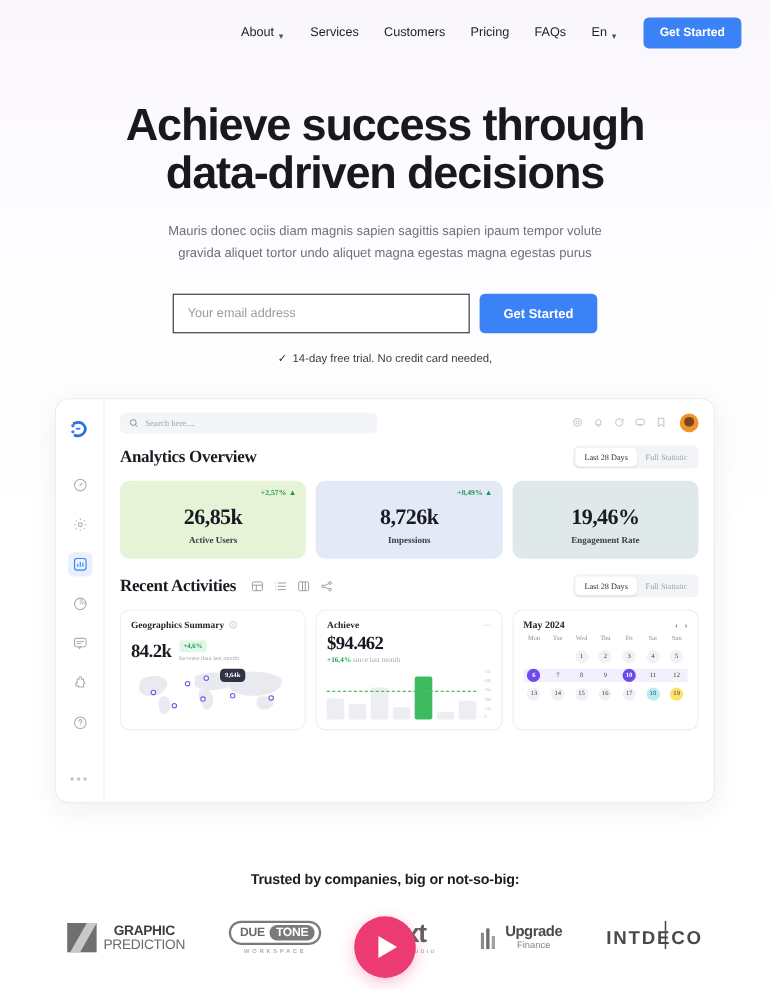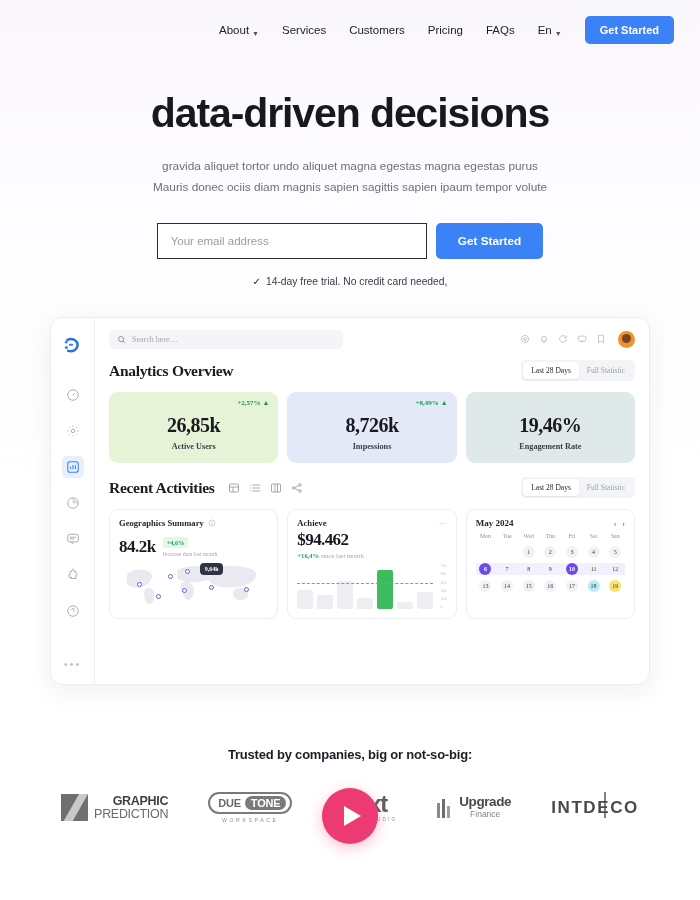--- a/index.html
+++ b/index.html
@@ -195,21 +195,21 @@
   }
 
   
   .trusted { text-align: center; margin-top: 62px; }
   .trusted-title { font-size: 13px; font-weight: 700; color: #1d1d26; letter-spacing:-0.2px;margin-top:28px; }
   .logos {
     display: flex; align-items: center; justify-content: center;
     gap: 40px; margin-top: 30px; padding: 0 40px;
   }
   .brand { display: flex; align-items: center; gap: 6px; color: #6c6c6c; }
-  .b-graphic-txt { text-align: right; line-height: 1.0; }
+  .b-graphic-txt { text-align: center; line-height: 1.0; }
   .b-graphic-txt .l1 { font-size: 12.5px; font-weight: 700; color: #3f3f3f; letter-spacing: -0.3px;}
   .b-graphic-txt .l2 { font-size: 12.5px; font-weight: 500; color: #6a6a6a; letter-spacing: -0.3px;}
   .duetone {
     border: 2px solid #7a7a7a; border-radius: 14px; padding: 2px 4px;
     display: flex; align-items: center; gap: 0;
   }
   .dt-a { font-size: 11px; font-weight: 700; color: #6a6a6a; padding: 0 4px; letter-spacing:-0.2px;}
   .dt-b { font-size: 11px; font-weight: 700; color: #fff; background: #7a7a7a; border-radius: 10px; padding: 1px 6px; letter-spacing:-0.2px;}
   .dt-sub { font-size: 5.2px; letter-spacing: 2.6px; color: #8d8d8d; text-align: center; margin-top: 3px; }
   .next-txt { font-size: 24px; font-weight: 800; color: #5f5f5f; letter-spacing: -1.3px; line-height:0.9; }
@@ -234,25 +234,26 @@
     <a class="nav-link">
       <span>En</span>
       <span class="caret">▼</span>
     </a>
     <button class="btn-primary">Get Started</button>
   </div>
 </div>
 
 <div class="hero">
   <h1>
+    <div>Achieve success through</div>
     <div>data-driven decisions</div>
   </h1>
   <div class="hero-sub">
+    <div>Mauris donec ociis diam magnis sapien sagittis sapien ipaum tempor volute</div>
     <div>gravida aliquet tortor undo aliquet magna egestas magna egestas purus</div>
-    <div>Mauris donec ociis diam magnis sapien sagittis sapien ipaum tempor volute</div>
   </div>
   <div class="signup">
     <input class="email-input" type="text" placeholder="Your email address" style="">
     <button class="btn-started-big">Get Started</button>
   </div>
   <div class="trial">
     <span class="check">✓</span>
     <span>14-day free trial. No credit card needed,</span>
   </div>
 </div>

